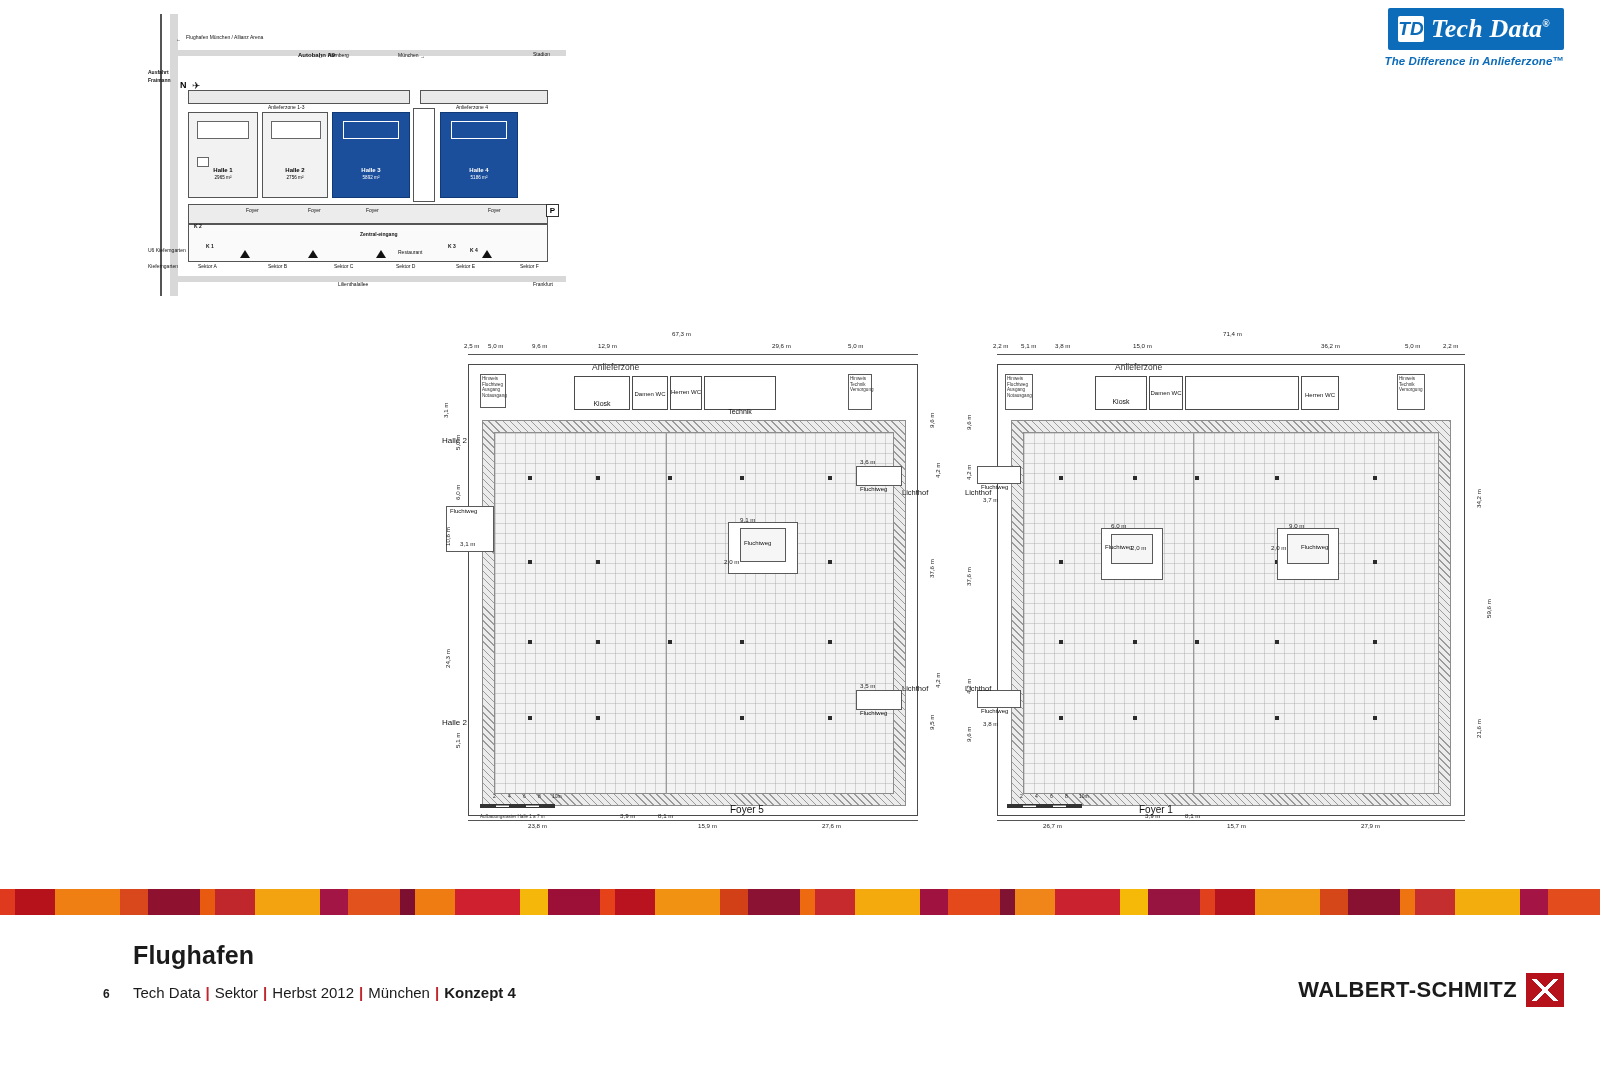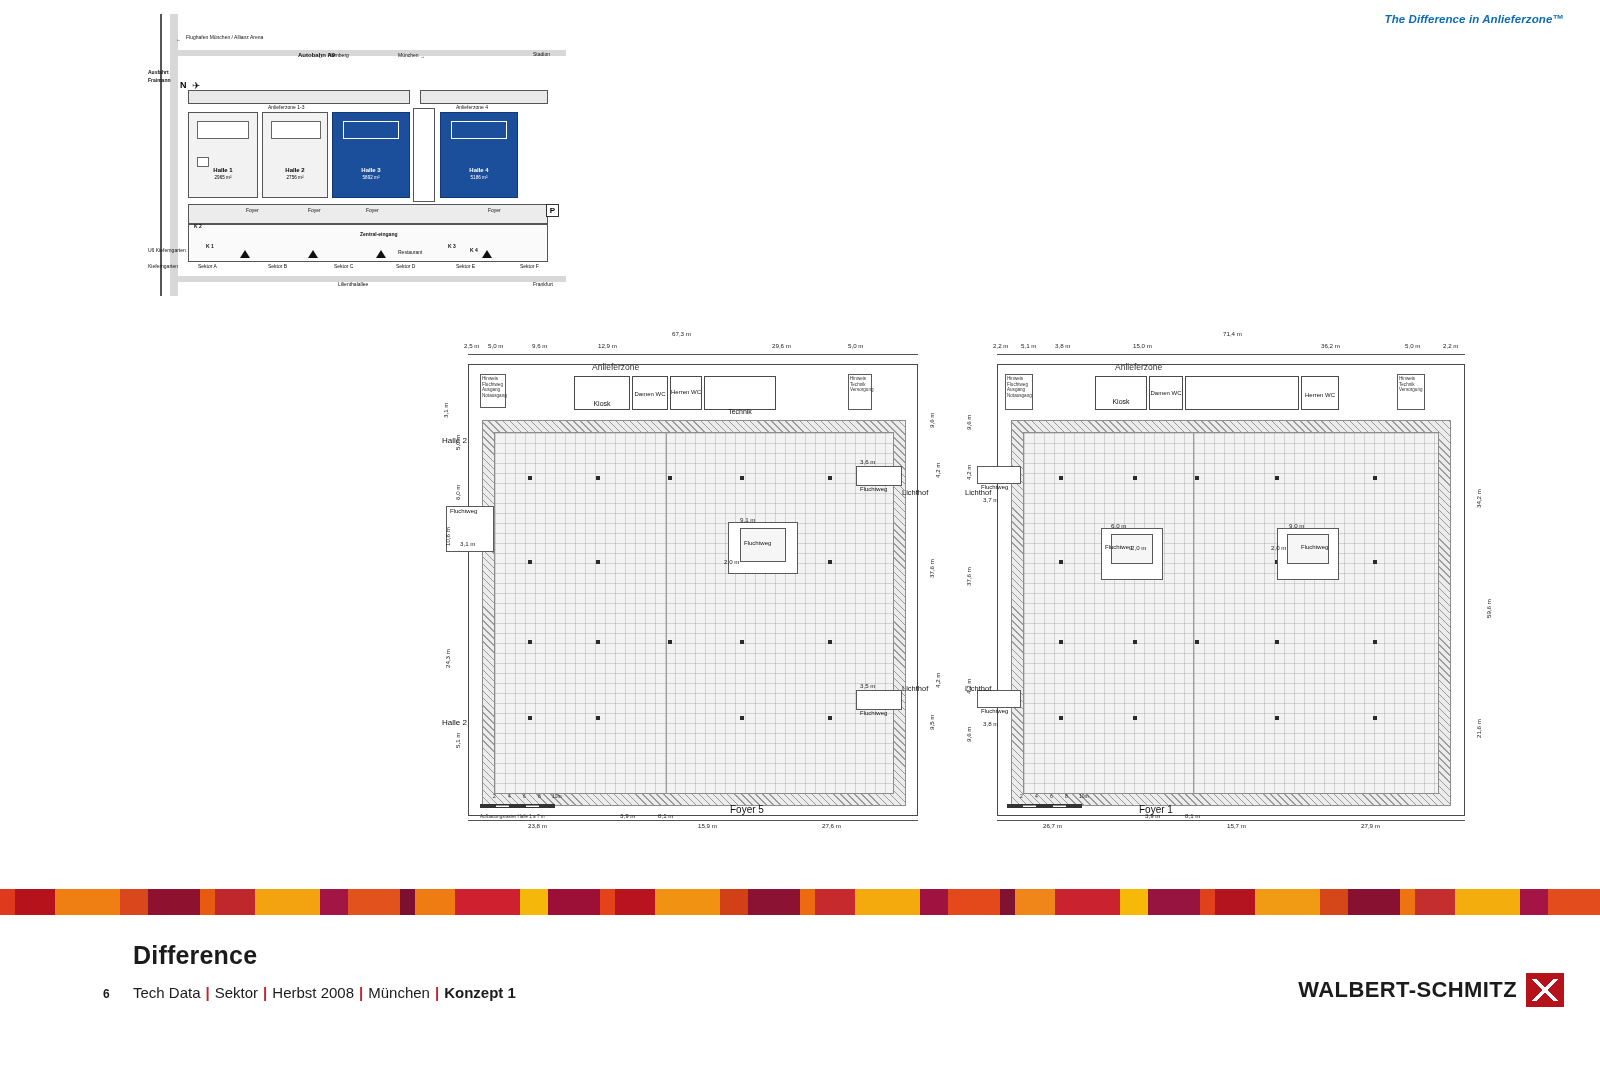--- a/index.html
+++ b/index.html
@@ -102,20 +102,23 @@
   #ws .mark{display:inline-block;width:38px;height:34px;background:#b5121b;margin-left:9px;vertical-align:middle;position:relative;}
   #ws .mark:before{content:"";position:absolute;left:4px;top:6px;width:30px;height:22px;
     background:
       linear-gradient(135deg,transparent 45%,#fff 45% 55%,transparent 55%),
       linear-gradient(45deg,transparent 45%,#fff 45% 55%,transparent 55%);}
 </style>
 </head>
 <body>
 
 <div class="abs" id="logo">
+  <div class="logobox">
+    <span class="logomark">TD</span><span class="logotext"><span>Tech Data</span><sup>®</sup></span>
+  </div>
   <div class="tagline">The Difference in Anlieferzone™</div>
 </div>
 
 <div class="abs" id="sitemap">
 
   <div class="sm-road" style="left:28px;top:42px;width:390px;height:6px;"></div>
   <div class="sm-road" style="left:22px;top:6px;width:8px;height:282px;"></div>
   <div class="sm-road" style="left:28px;top:268px;width:390px;height:6px;"></div>
 
   <div class="sm-line" style="left:12px;top:6px;width:2px;height:282px;"></div>
@@ -468,21 +471,21 @@
     <div style="background: rgb(213, 71, 24); flex: 1.1 1 0%;"></div>
     <div style="background: rgb(136, 17, 49); flex: 2.1 1 0%;"></div>
     <div style="background: rgb(237, 116, 17); flex: 0.6 1 0%;"></div>
     <div style="background: rgb(196, 46, 46); flex: 1.6 1 0%;"></div>
     <div style="background: rgb(243, 174, 14); flex: 2.6 1 0%;"></div>
     <div style="background: rgb(164, 20, 68); flex: 1.1 1 0%;"></div>
     <div style="background: rgb(227, 77, 29); flex: 2.1 1 0%;"></div>
   </div>
 
 <div class="abs" id="footer">
-  <div id="f-title">Difference</div>
+  <div id="f-title">Flughafen</div>
   <div id="f-num">6</div>
   <div id="f-crumb">
-    <span>Tech Data</span><span class="sep">|</span><span>Sektor</span><span class="sep">|</span><span>Herbst 2008</span><span class="sep">|</span><span>München</span><span class="sep">|</span><span class="strong">Konzept 1</span>
+    <span>Tech Data</span><span class="sep">|</span><span>Sektor</span><span class="sep">|</span><span>Herbst 2012</span><span class="sep">|</span><span>München</span><span class="sep">|</span><span class="strong">Konzept 4</span>
   </div>
   <div id="ws">
     <span class="name">WALBERT-SCHMITZ</span><span class="mark"></span>
   </div>
 </div>
 
 </body></html>

